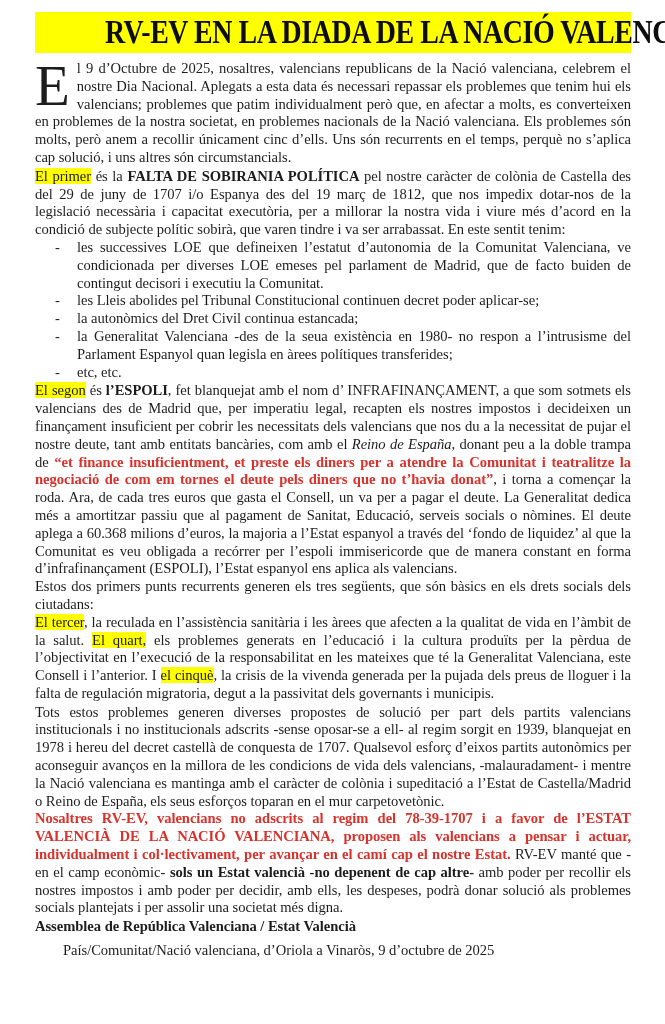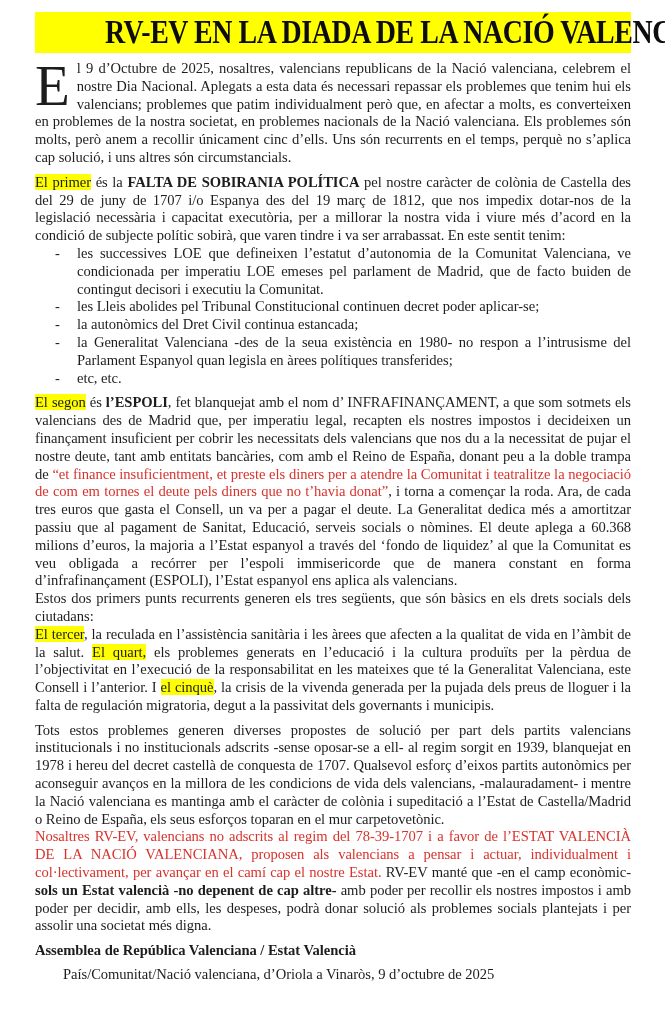--- a/index.html
+++ b/index.html
@@ -33,33 +33,33 @@
     color: #0d0d0d;
   }
   .doc-body { }
   .para {
     margin: 0;
     text-align: justify;
     font-size: 14.6px;
     line-height: 17.8px;
     letter-spacing: -0.05px;
   }
-  .mt { margin-top: 7px; }
+  .mt { margin-top: 1px; }
   .mt-sm { margin-top: 6px; margin-left: 28px; }
   .dropcap {
     float: left;
     font-size: 57px;
     line-height: 46px;
     padding: 3px 7px 0 0;
     color: #1d1d1d;
   }
   .hl { background: var(--hl, #ffff00); }
   .b { font-weight: 700; }
-  .i { }
-  .red { color: var(--red, #d8322c); font-weight: 400; }
+  .i { font-style: italic; }
+  .red { color: var(--red, #d8322c); font-weight: 700; }
   .bullet-list { margin: 0; }
   .bullet-item {
     position: relative;
     padding-left: 42px;
     text-align: justify;
     font-size: 14.6px;
     line-height: 17.8px;
     letter-spacing: -0.05px;
   }
   .bullet-marker {
@@ -71,21 +71,21 @@
 <body>
 
 <div class="page">
   <div class="title-band">
     <span class="title-text">RV-EV EN  LA DIADA DE LA NACIÓ VALENCIANA</span>
   </div>
   <div class="doc-body">
       <p class="para"><span class="dropcap">E</span><span>l 9 d’Octubre de 2025,  nosaltres, valencians republicans de la Nació valenciana, celebrem el nostre Dia Nacional. Aplegats a esta data és necessari repassar els problemes que tenim hui els valencians; problemes que patim individualment però que, en afectar a molts, es converteixen en problemes de la nostra societat, en problemes nacionals de la Nació valenciana. Els problemes són molts, però anem a recollir únicament cinc d’ells. Uns són recurrents en el temps, perquè no s’aplica cap solució, i uns altres són circumstancials.</span></p>
       <p class="para mt"><span class="hl">El primer</span><span> és la </span><span class="b">FALTA DE SOBIRANIA POLÍTICA</span><span> pel nostre caràcter de colònia de Castella des del 29 de juny de 1707 i/o Espanya des del 19 març de 1812, que nos impedix dotar-nos de la legislació necessària i capacitat executòria, per a millorar la nostra vida i viure més d’acord en la condició de subjecte polític sobirà, que varen tindre i va ser arrabassat. En este sentit tenim:</span></p>
       <div class="bullet-list">
-        <div class="bullet-item"><span class="bullet-marker">-</span><span><span>les successives LOE que defineixen l’estatut d’autonomia de la Comunitat Valenciana, ve condicionada per imperatiu LOE emeses pel parlament de Madrid, que de facto buiden de contingut decisori i executiu la Comunitat.</span></span></div>
+        <div class="bullet-item"><span class="bullet-marker">-</span><span><span>les successives LOE que defineixen l’estatut d’autonomia de la Comunitat Valenciana, ve condicionada per diverses LOE emeses pel parlament de Madrid, que de facto buiden de contingut decisori i executiu la Comunitat.</span></span></div>
         <div class="bullet-item"><span class="bullet-marker">-</span><span><span>les Lleis abolides pel Tribunal Constitucional continuen decret poder aplicar-se;</span></span></div>
         <div class="bullet-item"><span class="bullet-marker">-</span><span><span>la autonòmics del Dret Civil continua estancada;</span></span></div>
         <div class="bullet-item"><span class="bullet-marker">-</span><span><span>la Generalitat Valenciana -des de la seua existència en 1980- no respon a l’intrusisme del Parlament Espanyol quan legisla en àrees polítiques transferides;</span></span></div>
         <div class="bullet-item"><span class="bullet-marker">-</span><span><span>etc, etc.</span></span></div>
       </div>
       <p class="para mt"><span class="hl">El segon</span><span> és </span><span class="b">l’ESPOLI</span><span>, fet blanquejat amb el nom d’ INFRAFINANÇAMENT, a que som sotmets els valencians des de Madrid que, per imperatiu legal, recapten els nostres impostos i decideixen un finançament insuficient per cobrir les necessitats dels valencians que nos du a la necessitat de pujar el nostre deute, tant amb entitats bancàries, com amb el </span><span class="i">Reino de España</span><span>, donant peu a la doble trampa de </span><span class="red">“et finance insuficientment, et preste els diners per a atendre la Comunitat i teatralitze la negociació de com em tornes el deute pels diners que no t’havia donat”</span><span>, i torna a començar la roda. Ara, de cada tres euros que gasta el Consell, un va per a pagar el deute. La Generalitat dedica més a amortitzar passiu que al pagament de Sanitat, Educació, serveis socials o nòmines. El deute aplega a 60.368 milions d’euros, la majoria a l’Estat espanyol a través del ‘fondo de liquidez’ al que la Comunitat es veu obligada a recórrer per l’espoli immisericorde que de manera constant en forma d’infrafinançament (ESPOLI), l’Estat espanyol ens aplica als valencians.</span></p>
       <p class="para"><span>Estos dos primers punts recurrents generen els tres següents, que són bàsics en els drets socials dels ciutadans:</span></p>
       <p class="para"><span class="hl">El tercer</span><span>, la reculada en l’assistència sanitària i les àrees que afecten a la qualitat de vida en l’àmbit de la salut. </span><span class="hl">El quart,</span><span> els problemes generats en l’educació i la cultura produïts per la pèrdua de l’objectivitat en l’execució de la responsabilitat en les mateixes que té la Generalitat Valenciana, este Consell i l’anterior. I </span><span class="hl">el cinquè</span><span>, la crisis de la vivenda generada per la pujada dels preus de lloguer i la falta de regulación migratoria, degut a la passivitat dels governants i municipis.</span></p>
       <p class="para mt"><span>Tots estos problemes generen diverses propostes de solució per part dels partits valencians institucionals i no institucionals adscrits -sense oposar-se a ell- al regim sorgit en 1939, blanquejat en 1978 i hereu del decret castellà de conquesta de 1707. Qualsevol esforç d’eixos partits autonòmics per aconseguir avanços en la millora de les condicions de vida dels valencians, -malauradament- i mentre la Nació valenciana es mantinga amb el caràcter de colònia i supeditació a l’Estat de Castella/Madrid o Reino de España, els seus esforços toparan en el mur carpetovetònic.</span></p>
       <p class="para"><span class="red">Nosaltres RV-EV, valencians no adscrits al regim del 78-39-1707  i a favor de l’ESTAT VALENCIÀ DE LA NACIÓ VALENCIANA, proposen als valencians a pensar i actuar, individualment i col·lectivament, per avançar en el camí cap el nostre Estat.</span><span> RV-EV manté que -en el camp econòmic- </span><span class="b">sols un Estat valencià -no depenent de cap altre-</span><span> amb poder per recollir els nostres impostos i amb poder per  decidir, amb ells, les despeses, podrà donar solució als problemes socials plantejats i per assolir una societat més digna.</span></p>

